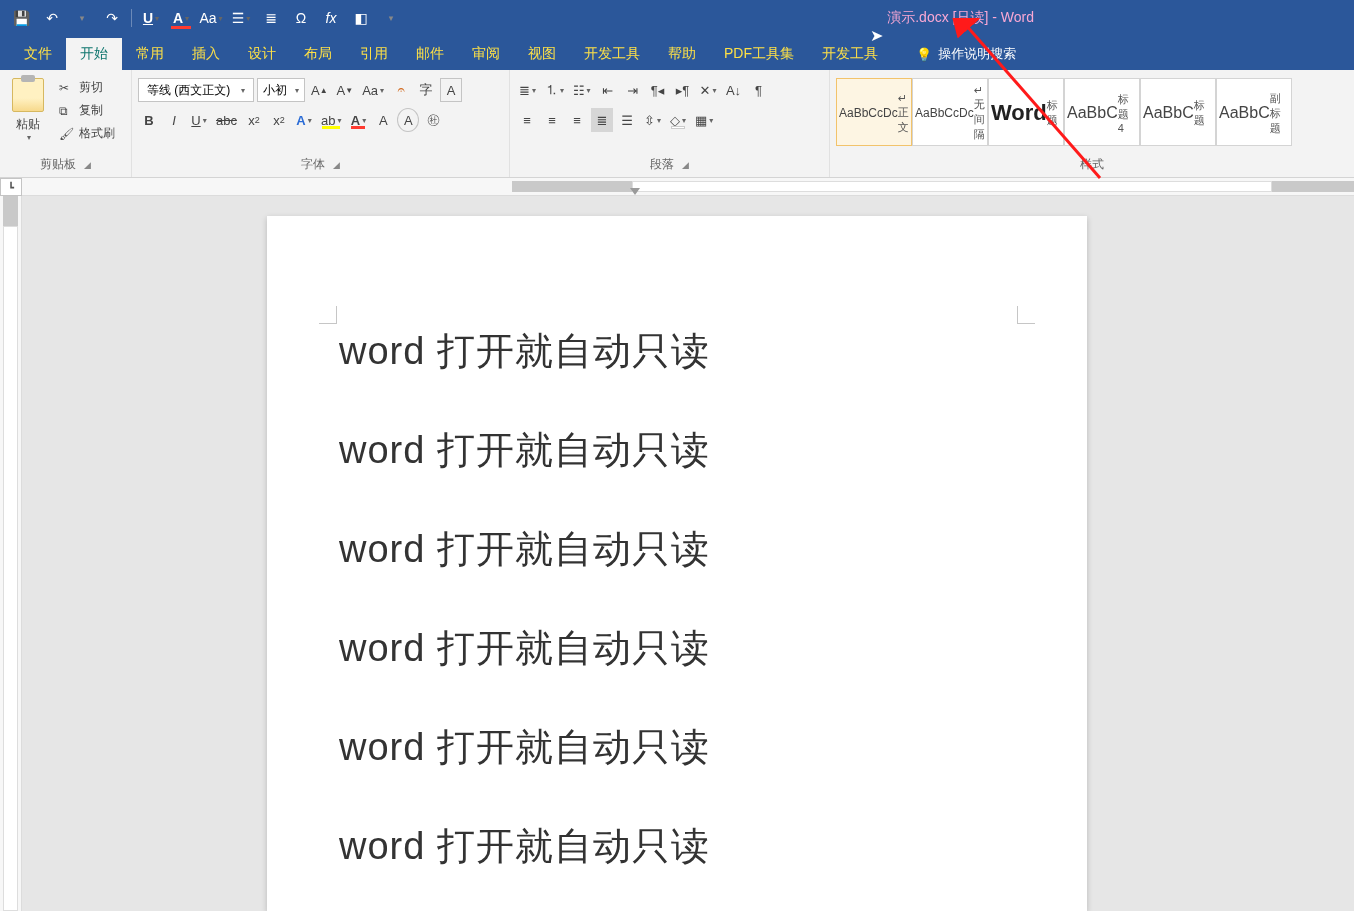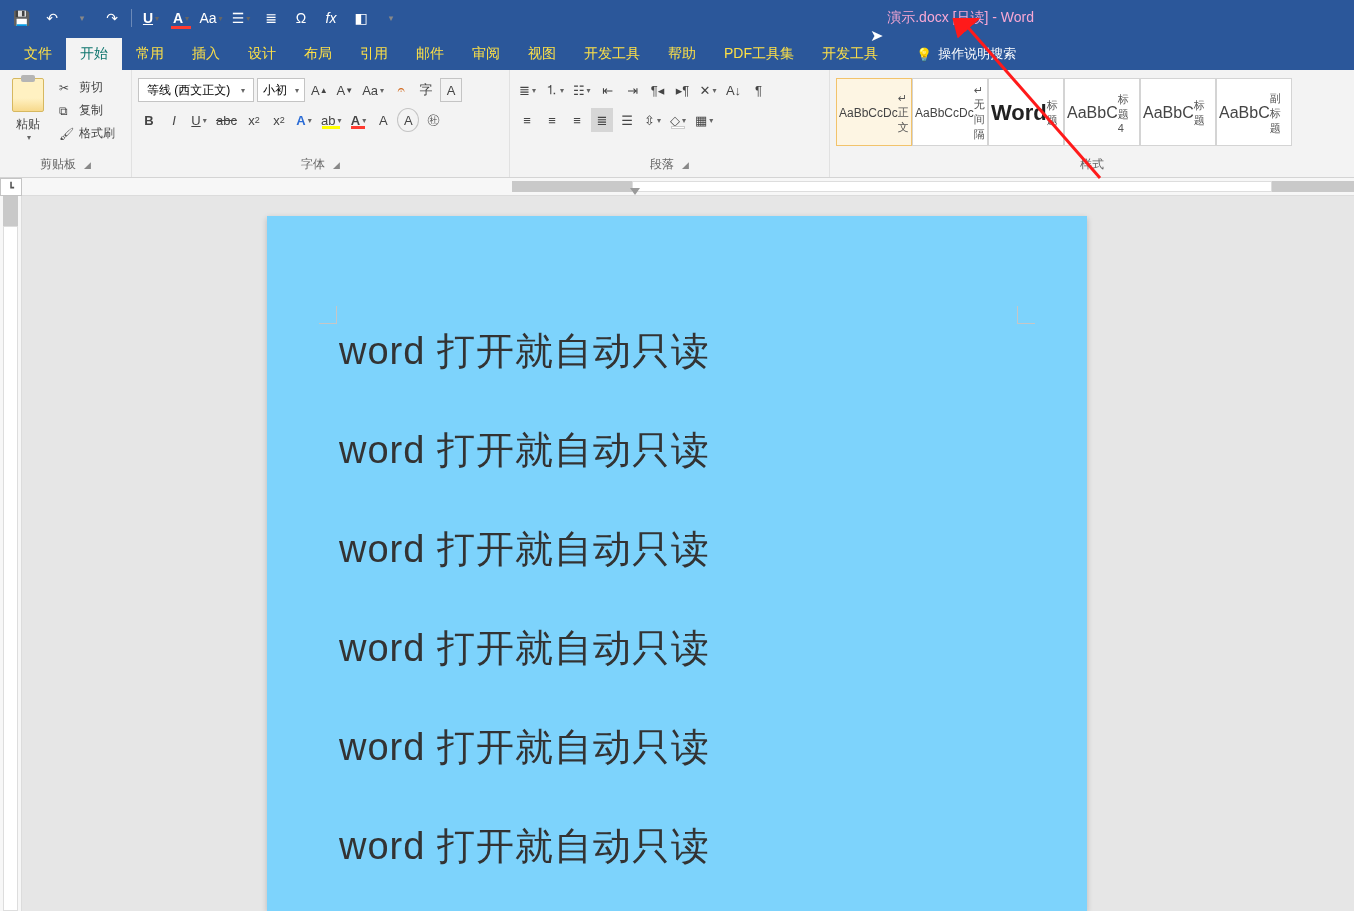--- a/index.html
+++ b/index.html
@@ -66,21 +66,21 @@
 .v-ruler { position: absolute; top: 18px; bottom: 0; left: 0; right: 0; background: #f7f7f7; }
 .v-ruler .dark { position:absolute; left:3px; right:3px; background:#c9c9c9; }
 
 .doc-col { flex: 1; position: relative; overflow: hidden; }
 .h-ruler { height: 18px; background: #f7f7f7; border-bottom: 1px solid #dcdcdc; position: relative; }
 .h-ruler .dark { position:absolute; top:3px; bottom:3px; background:#c9c9c9; }
 .h-ruler .light { position:absolute; top:3px; bottom:3px; background:#fff; border:1px solid #ddd; }
 .h-ruler .marker { position:absolute; top:10px; width:0; height:0; border-left:5px solid transparent; border-right:5px solid transparent; border-top:7px solid #9a9a9a; }
 
 .doc-scroll { position: absolute; top: 18px; left: 0; right: 0; bottom: 0; overflow: auto; display:flex; justify-content:center; }
-.page { width: 820px; background: #7dd3fc; margin-top: 20px; box-shadow: 0 2px 6px rgba(0,0,0,0.2); padding: 110px 72px 40px 72px; position: relative; margin-left: 490px; transform: translateX(-245px); }
+.page { width: 820px; background: #ffffff; margin-top: 20px; box-shadow: 0 2px 6px rgba(0,0,0,0.2); padding: 110px 72px 40px 72px; position: relative; margin-left: 490px; transform: translateX(-245px); }
 
 .doc-scroll { justify-content: flex-start; }
 .page { margin-left: 490px; }
 
 .crop { position:absolute; width:18px; height:18px; }
 .crop::before, .crop::after { content:""; position:absolute; background:#c6c6c6; }
 .crop-tl2 { top:90px; left:52px; }
 .crop-tl2::before { left:0; bottom:0; width:18px; height:1px; }
 .crop-tl2::after { right:0; top:0; width:1px; height:18px; }
 .crop-tr2 { top:90px; right:52px; }

